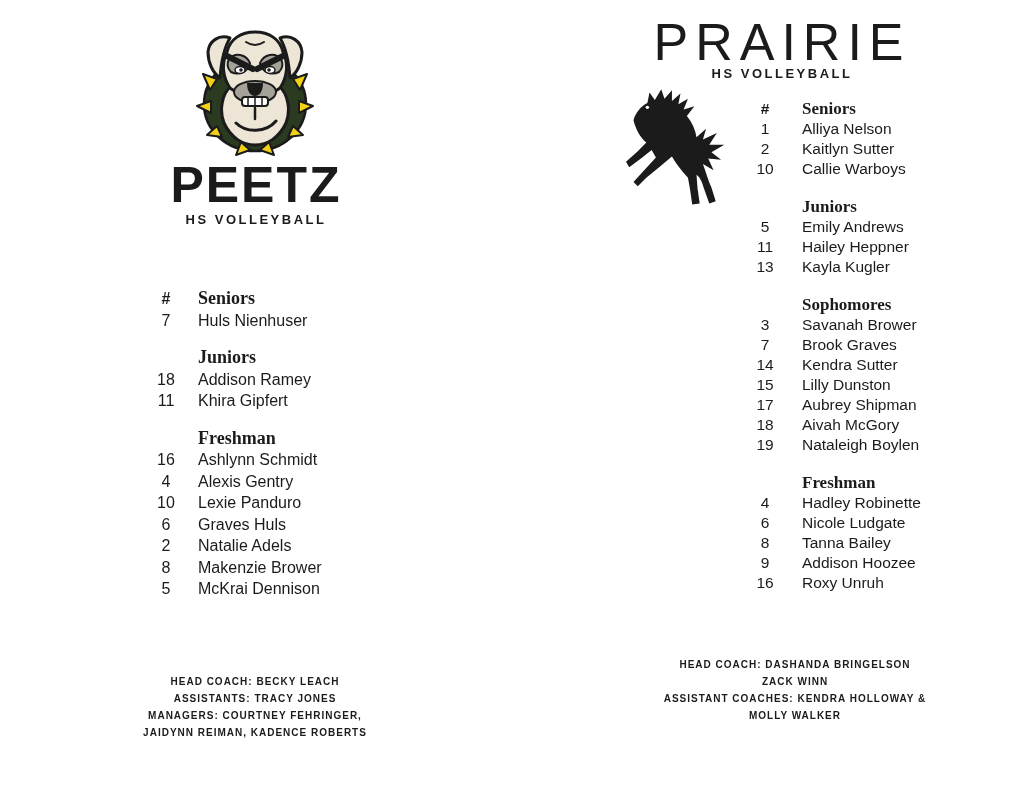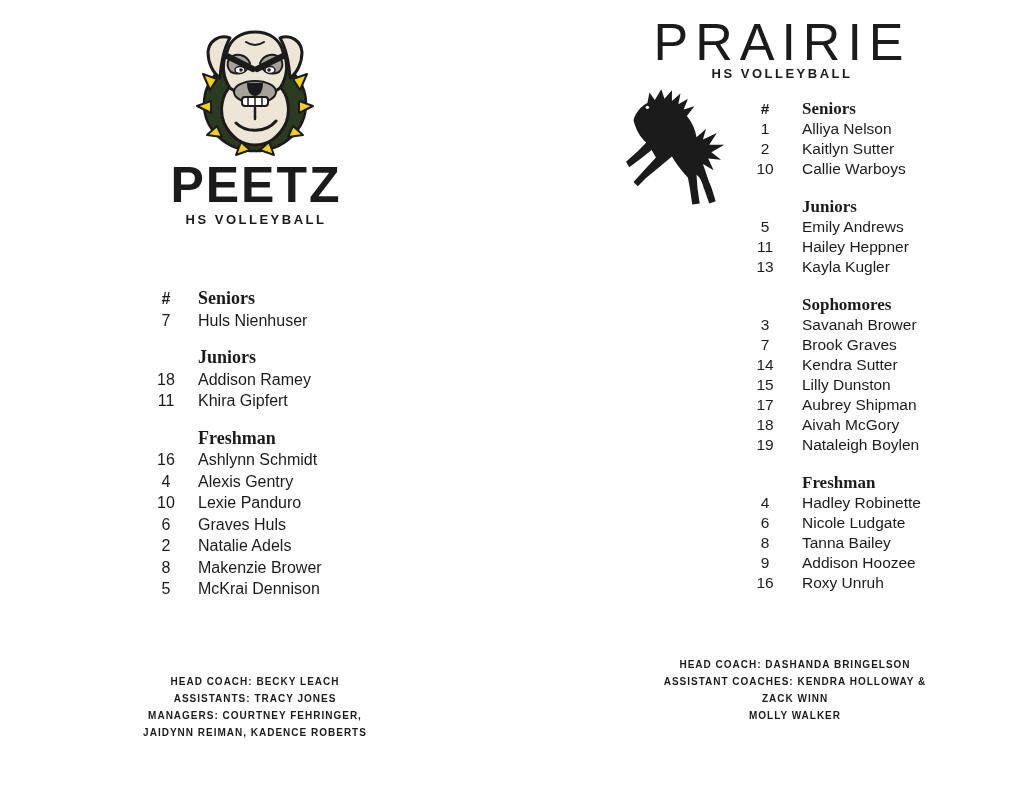--- a/index.html
+++ b/index.html
@@ -308,19 +308,19 @@
           </div>
           <div class="row">
             <span class="num">16</span>
             <span class="name">Roxy Unruh</span>
           </div>
         </div>
       </div>
 
     <div class="staff staff-right">
         <div class="staff-line">HEAD COACH: DASHANDA BRINGELSON</div>
+        <div class="staff-line">ZACK WINN</div>
         <div class="staff-line">ASSISTANT COACHES: KENDRA HOLLOWAY &amp;</div>
-        <div class="staff-line">ZACK WINN</div>
         <div class="staff-line">MOLLY WALKER</div>
       </div>
   </section>
 
 </div>
 
 </body></html>

